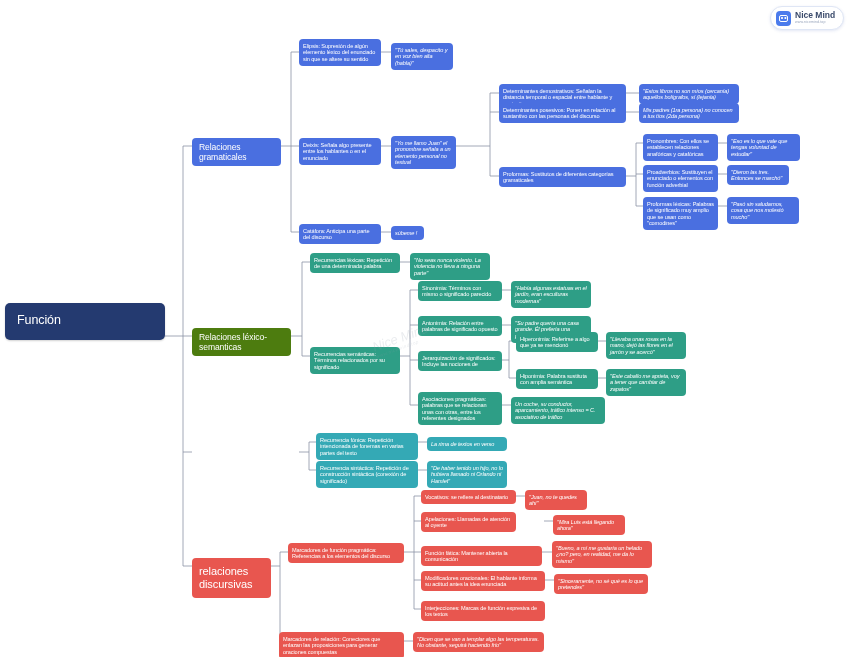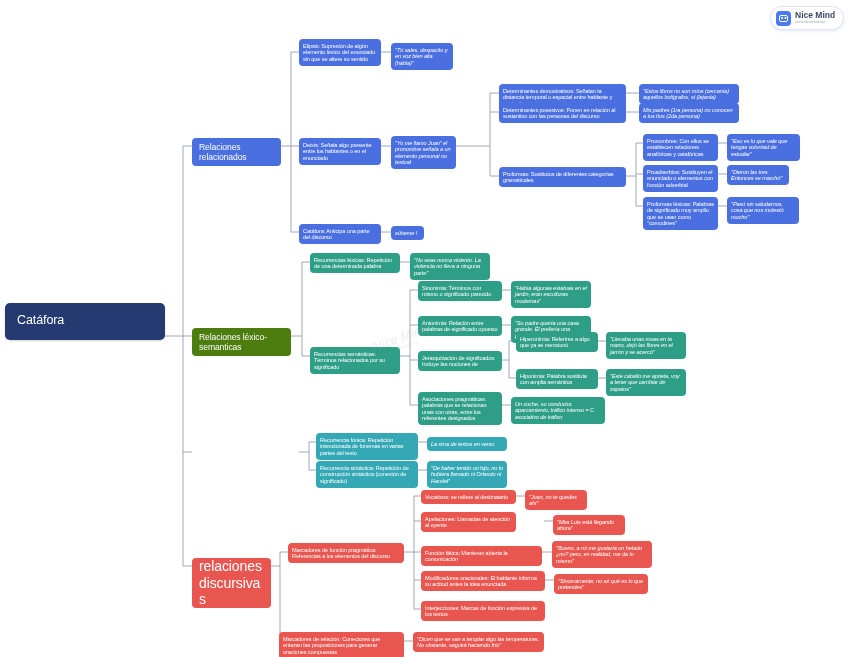--- a/index.html
+++ b/index.html
@@ -43,21 +43,21 @@
     border-radius: 5px;
     padding: 9px 10px 10px 12px;
     font-size: 12.5px;
     line-height: 1.42;
     box-shadow: 0 1px 2px rgba(0,0,0,0.18);
   }
   
   .n-b1 { background:#4a6fe0; font-size:8.6px; padding:4px 7px; }
   .n-b2 { background:#4d7c0f; font-size:8.6px; padding:4px 7px; }
   .n-b3 { background:#34a9b5; font-size:8.6px; padding:4px 7px; }
-  .n-b4 { background:#e8564f; font-size:14px; padding:0 7px; }
+  .n-b4 { background:#e8564f; font-size:11px; padding:7px 7px; }
   
   .n-blue  { background:#4a6fe0; font-size:5.6px; padding:3.5px 4px; }
   .n-green { background:#2e9e86; font-size:5.6px; padding:3.5px 4px; }
   .n-teal  { background:#34a9b5; font-size:5.6px; padding:3.5px 4px; }
   .n-red   { background:#e8564f; font-size:5.6px; padding:3.5px 4px; }
   .n-blue.ex, .n-green.ex, .n-teal.ex, .n-red.ex { font-style: italic; }
 
   
   .logo {
     position: absolute;
@@ -194,25 +194,25 @@
       <path d="M414,609 H421"></path>
       <path d="M516,496 H525"></path>
       <path d="M544,521 H553"></path>
       <path d="M542,552 H552"></path>
       <path d="M545,580 H554"></path>
       <path d="M404,641 H413"></path>
     </g>
   </svg>
 
   <div class="node n-root" style="left:5px; top:303px; width:160px;">
-    <span class="txt">Catáfora</span>
+    <span class="txt">Función</span>
   </div>
 
   <div class="node n-b1" style="left:192px; top:138px; width:89px;">
-    <span class="txt">Relaciones relacionados</span>
+    <span class="txt">Relaciones gramaticales</span>
   </div>
   <div class="node n-b2" style="left:192px; top:328px; width:99px;">
     <span class="txt">Relaciones léxico-semanticas</span>
   </div>
   <div class="node n-b4" style="left:192px; top:558px; width:79px;">
     <span class="txt">relaciones discursivas</span>
   </div>
 
   <div class="node n-blue" style="left:299px; top:39px; width:82px;">
     <span class="txt">Elipsis: Supresión de algún elemento léxico del enunciado sin que se altere su sentido</span>

